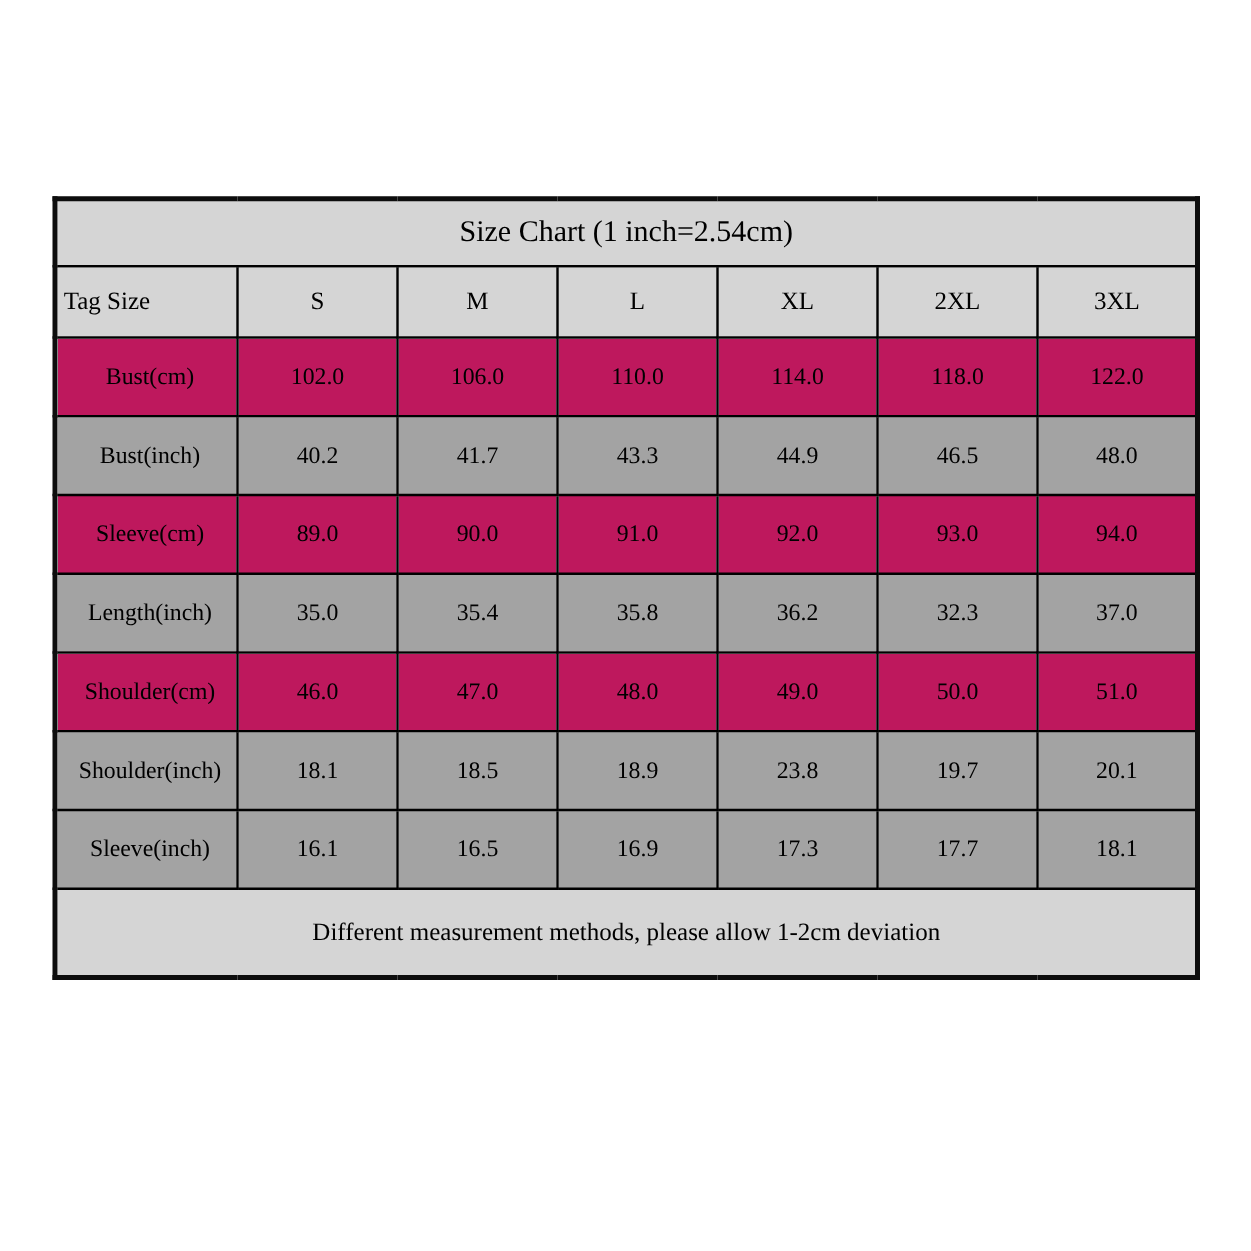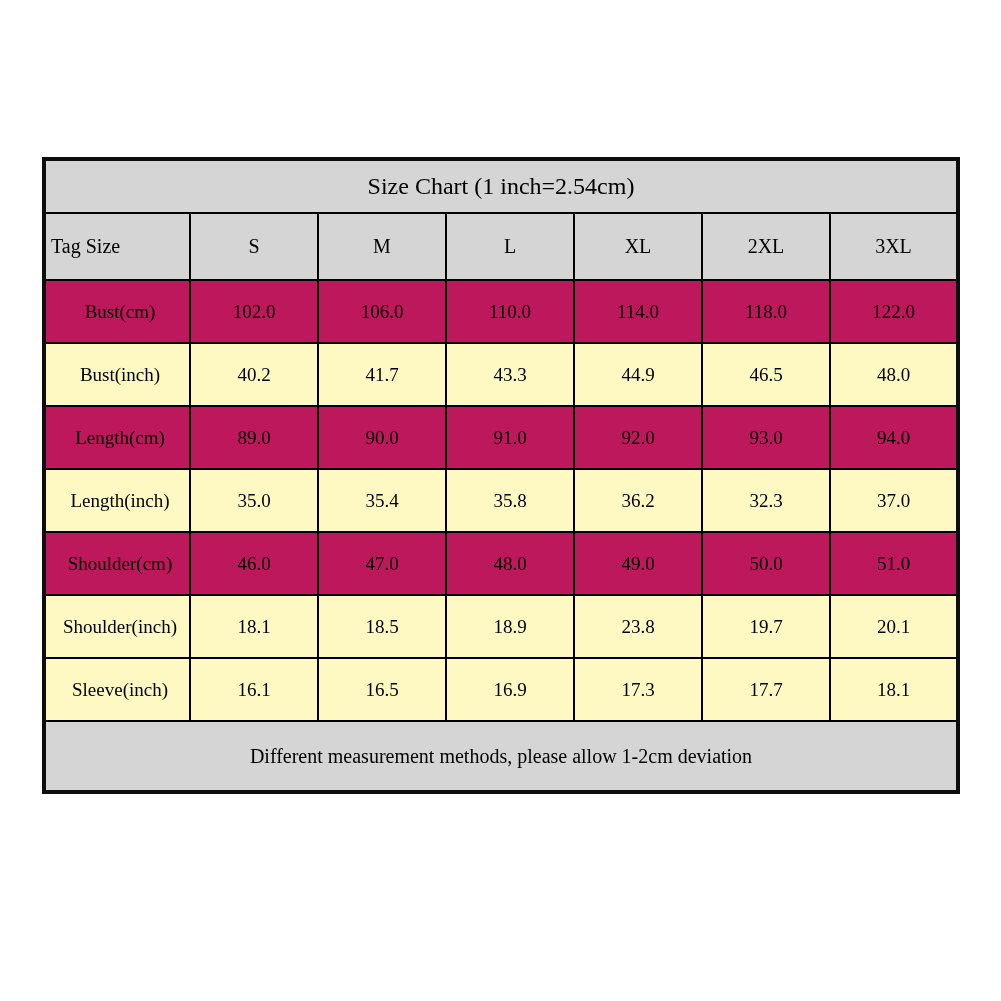--- a/index.html
+++ b/index.html
@@ -32,32 +32,32 @@
   col.label-col  { width: 146px; }
   col.data-col   { width: 128px; }
 
   tr.title-row th {
     height: 54px;
     font-size: 24px;
     text-align: center;
     background: #d5d5d5;
   }
   tr.header-row td {
-    height: 67px;
+    height: 57px;
     font-size: 20px;
     background: #d5d5d5;
     text-align: center;
   }
   tr.data-row td {
     height: 63px;
     font-size: 19px;
     text-align: center;
   }
   tr.data-row.plain td  { background: #be185d; }
-  tr.data-row.shaded td { background: #fef9c3; }
+  tr.data-row.shaded td { background: #a3a3a3; }
   td.row-label, tr.header-row td.row-label {
     text-align: left;
     padding-left: 5px;
   }
   tr.footer-row td {
     height: 71px;
     font-size: 20px;
     text-align: center;
     background: #d5d5d5;
   }
@@ -106,21 +106,21 @@
       <td class="row-label">Bust(inch)</td>
       <td>40.2</td>
       <td>41.7</td>
       <td>43.3</td>
       <td>44.9</td>
       <td>46.5</td>
       <td>48.0</td>
     </tr>
 
     <tr class="data-row plain">
-      <td class="row-label">Length(cm)</td>
+      <td class="row-label">Sleeve(cm)</td>
       <td>89.0</td>
       <td>90.0</td>
       <td>91.0</td>
       <td>92.0</td>
       <td>93.0</td>
       <td>94.0</td>
     </tr>
 
     <tr class="data-row shaded">
       <td class="row-label">Length(inch)</td>

